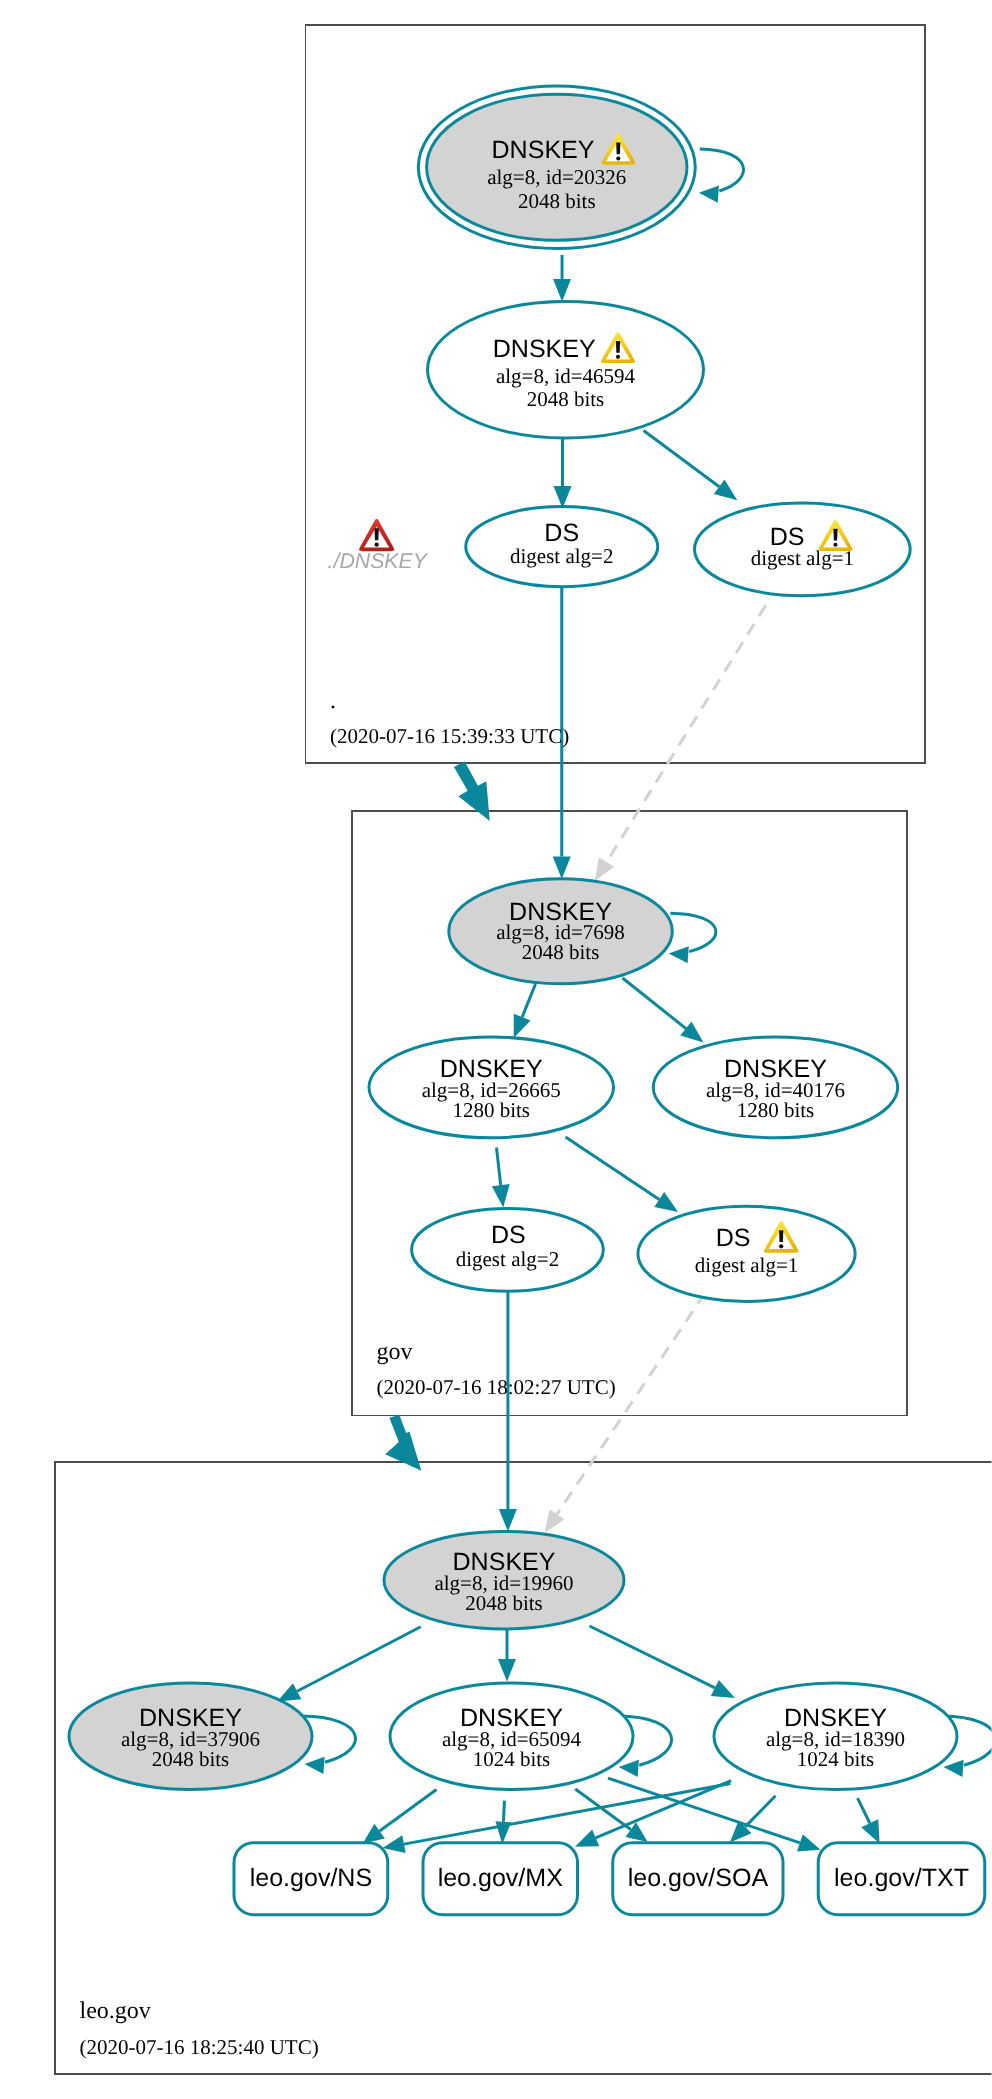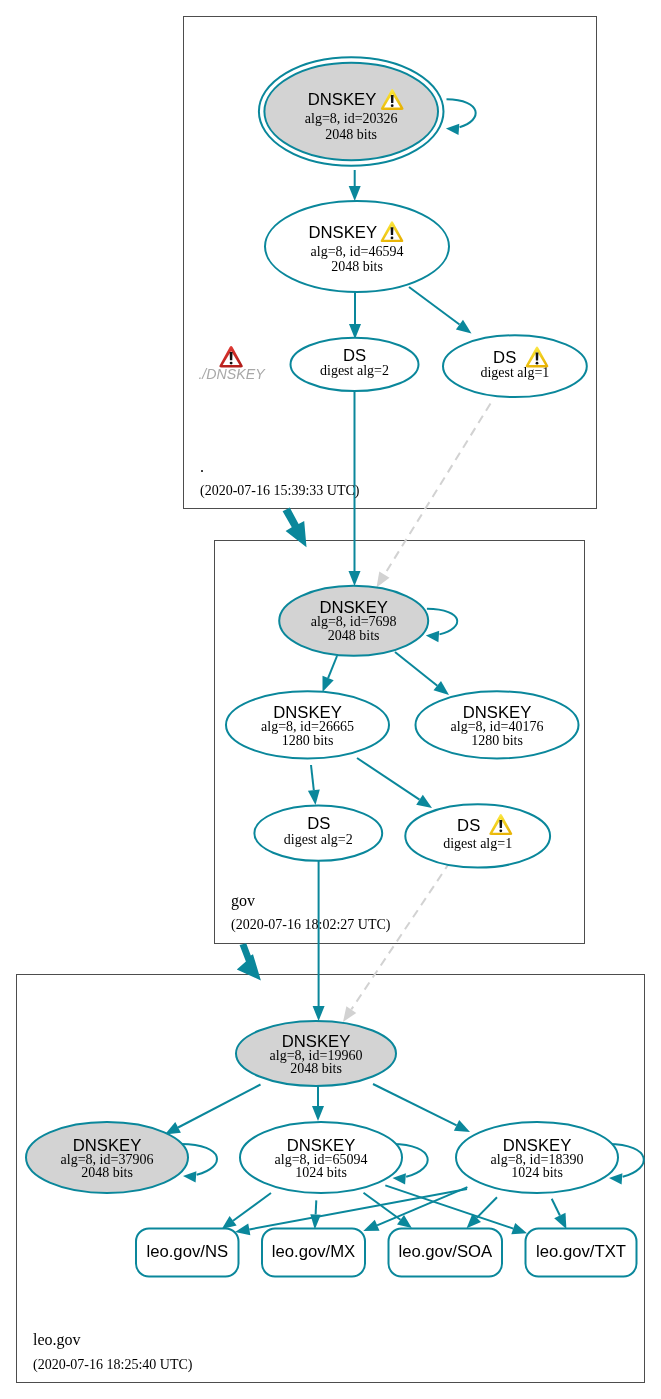--- a/index.html
+++ b/index.html
@@ -1,17 +1,17 @@
 <!DOCTYPE html>
 <html><head>
 <meta charset="utf-8">
 <style>
   html,body{margin:0;padding:0;background:#ffffff;}
   body{width:661px;height:1399px;overflow:hidden;font-family:"Liberation Sans",sans-serif;}
-  #stage{position:relative;width:548px;height:1399px;}
+  #stage{position:relative;width:548px;height:1399px;margin-left:20px;}
   svg#chain{position:absolute;left:0;top:0;display:block;}
   .zbox{fill:none;stroke:#4d4d4d;stroke-width:1;shape-rendering:crispEdges;}
   .node{stroke:#0a879b;stroke-width:2;}
   .fsec{fill:#d3d3d3;}
   .fnone{fill:#ffffff;}
   .edge{fill:none;stroke:#0a879b;stroke-width:2;stroke-linecap:butt;}
   .ehead{fill:#0a879b;stroke:none;}
   .edash{fill:none;stroke:#d2d2d2;stroke-width:2;stroke-dasharray:8.5 6;}
   .edashhead{fill:#d2d2d2;stroke:none;}
   .ttitle{font-family:"Liberation Sans",sans-serif;fill:#000000;font-size:16.7px;}

